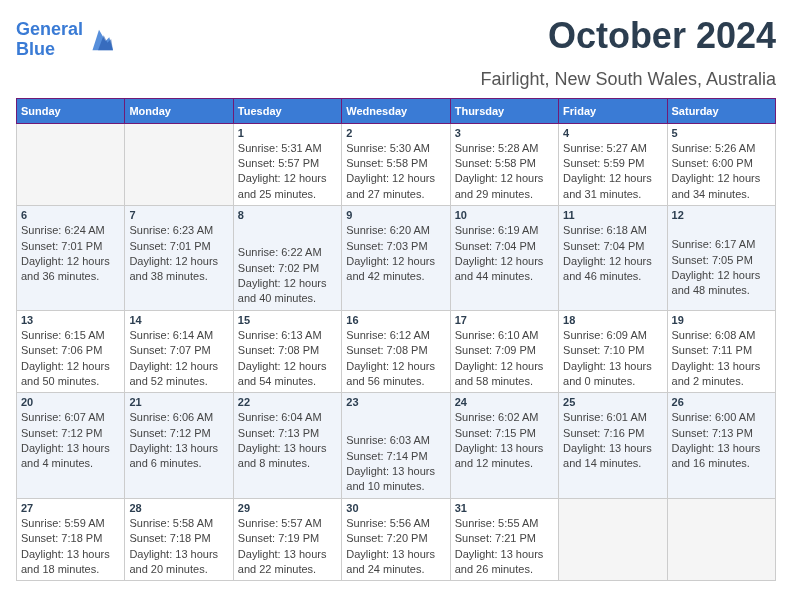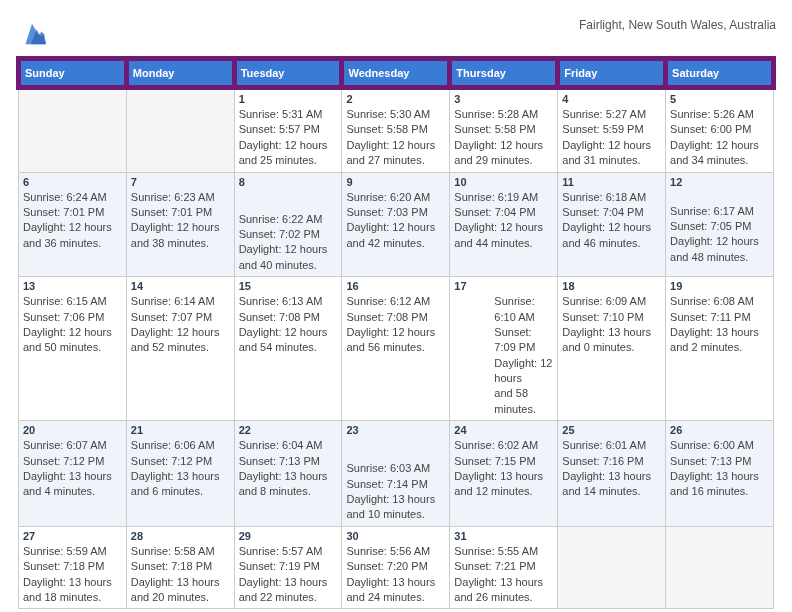--- a/index.html
+++ b/index.html
@@ -38,36 +38,36 @@
     .title-block {
       text-align: right;
     }
     .month-title {
       font-size: 36px;
       font-weight: bold;
       color: #2c3e50;
       line-height: 1.1;
     }
     .subtitle {
-      font-size: 12px;
+      font-size: 18px;
       color: #555;
-      margin-top: 2px;
+      margin-top: 13px;
     }
     .calendar {
       width: 100%;
       border-collapse: collapse;
       font-size: 10px;
     }
     .calendar th {
       background: #3a7bd5;
       color: #fff;
       padding: 6px 4px;
       font-size: 11px;
       font-weight: bold;
-      border: 5px solid #701a75;
+      border: 1px solid #701a75;
       text-align: left;
     }
     .calendar td {
       border: 1px solid #ccc;
       vertical-align: top;
       padding: 3px 4px;
       width: 108px;
       min-height: 80px;
       background: #fff;
     }
@@ -90,28 +90,33 @@
       background: #f0f4fa;
     }
   </style>
 </head>
 <body>
 
 <div class="header">
   <div class="logo">
     <div>
       <div style="display:flex;align-items:center;">
+        <div class="logo-text">
+          <span>General</span><br>
+          <span style="color:#3a7bd5;">Blue</span>
+        </div>
         <svg class="logo-icon" viewBox="0 0 30 30" xmlns="http://www.w3.org/2000/svg">
           <polygon points="8,26 15,4 22,16 26,12 30,26" fill="#3a7bd5" opacity="0.85"></polygon>
           <polygon points="14,26 20,10 24,18 28,14 30,26" fill="#2255aa" opacity="0.6"></polygon>
         </svg>
       </div>
     </div>
   </div>
   <div class="title-block">
+    <div class="month-title">October 2024</div>
     <div class="subtitle">Fairlight, New South Wales, Australia</div>
   </div>
 </div>
 
 <table class="calendar">
   <thead>
     <tr>
     <th>Sunday</th>
         <th>Monday</th>
         <th>Tuesday</th>
@@ -236,21 +241,21 @@
         </td>
         <td>
           <span class="day-num">16</span>
           <div class="day-info" style="white-space: pre-line;">Sunrise: 6:12 AM
 Sunset: 7:08 PM
 Daylight: 12 hours
 and 56 minutes.</div>
         </td>
         <td>
           <span class="day-num">17</span>
-          <div class="day-info" style="white-space: pre-line; margin-left: 40px;">Sunrise: 6:10 AM
+          <div class="day-info" style="white-space: pre-line;">Sunrise: 6:10 AM
 Sunset: 7:09 PM
 Daylight: 12 hours
 and 58 minutes.</div>
         </td>
         <td>
           <span class="day-num">18</span>
           <div class="day-info" style="white-space: pre-line;">Sunrise: 6:09 AM
 Sunset: 7:10 PM
 Daylight: 13 hours
 and 0 minutes.</div>

